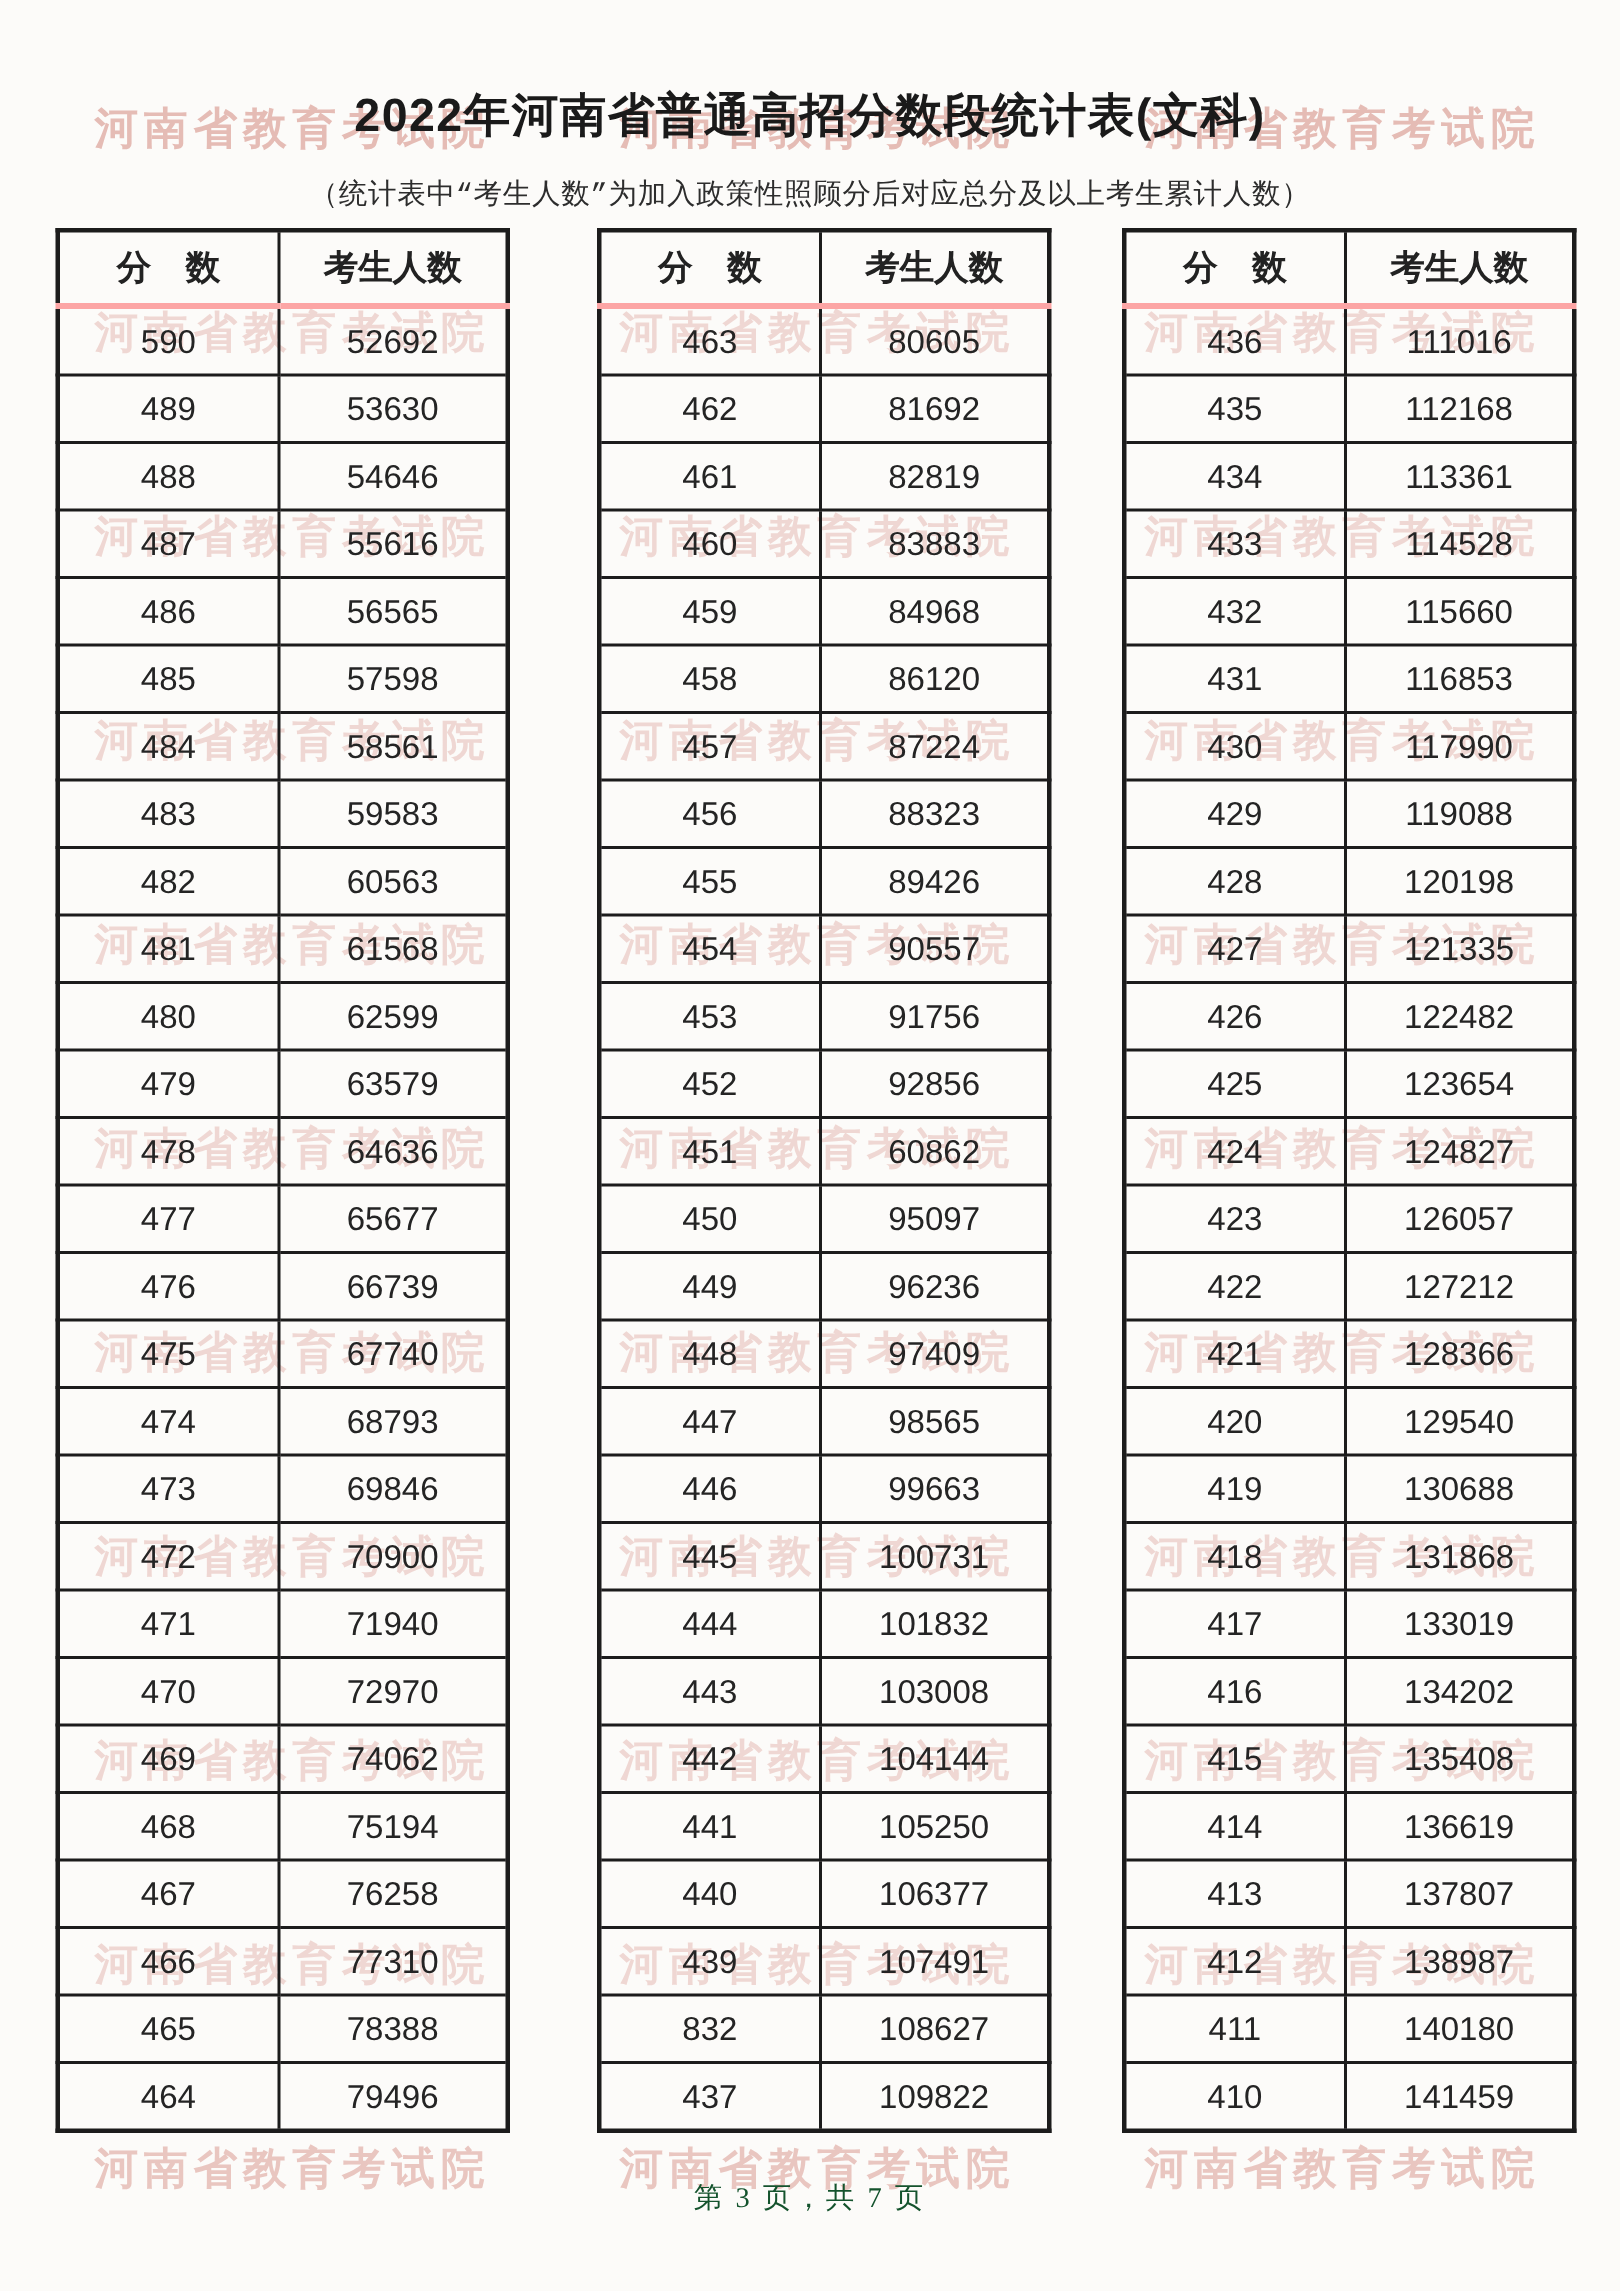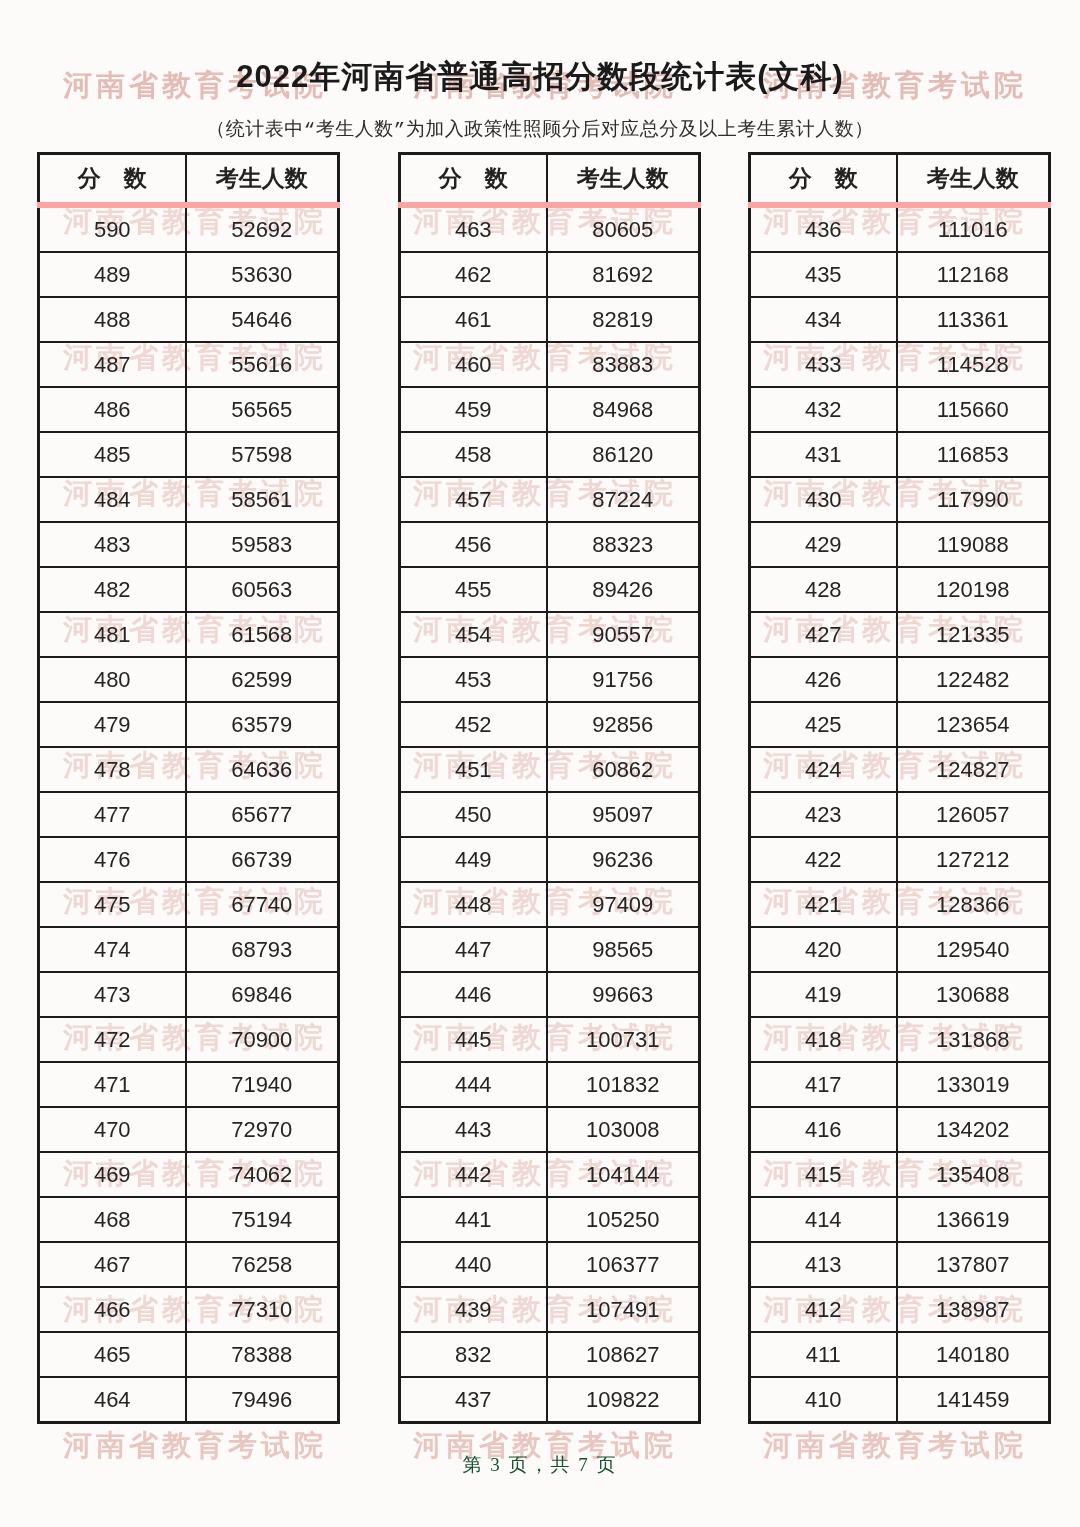--- a/index.html
+++ b/index.html
@@ -52,21 +52,21 @@
     border:2px solid #1c1c1c;
     text-align:center;
     padding:0;
     background:transparent;
   }
   table.scoretab { border:3px solid #1c1c1c; }
   table.scoretab th {
     height:47px;
     font-size:23px;
     font-weight:bold;
-    border-bottom:6px solid #fca5a5;
+    border-bottom:4px solid #fca5a5;
     color:#222;
   }
   table.scoretab td {
     height:43px;
     font-size:22px;
     color:#242424;
   }
   col.c-score { width:147px; }
   col.c-count { width:153px; }
   .footer {

